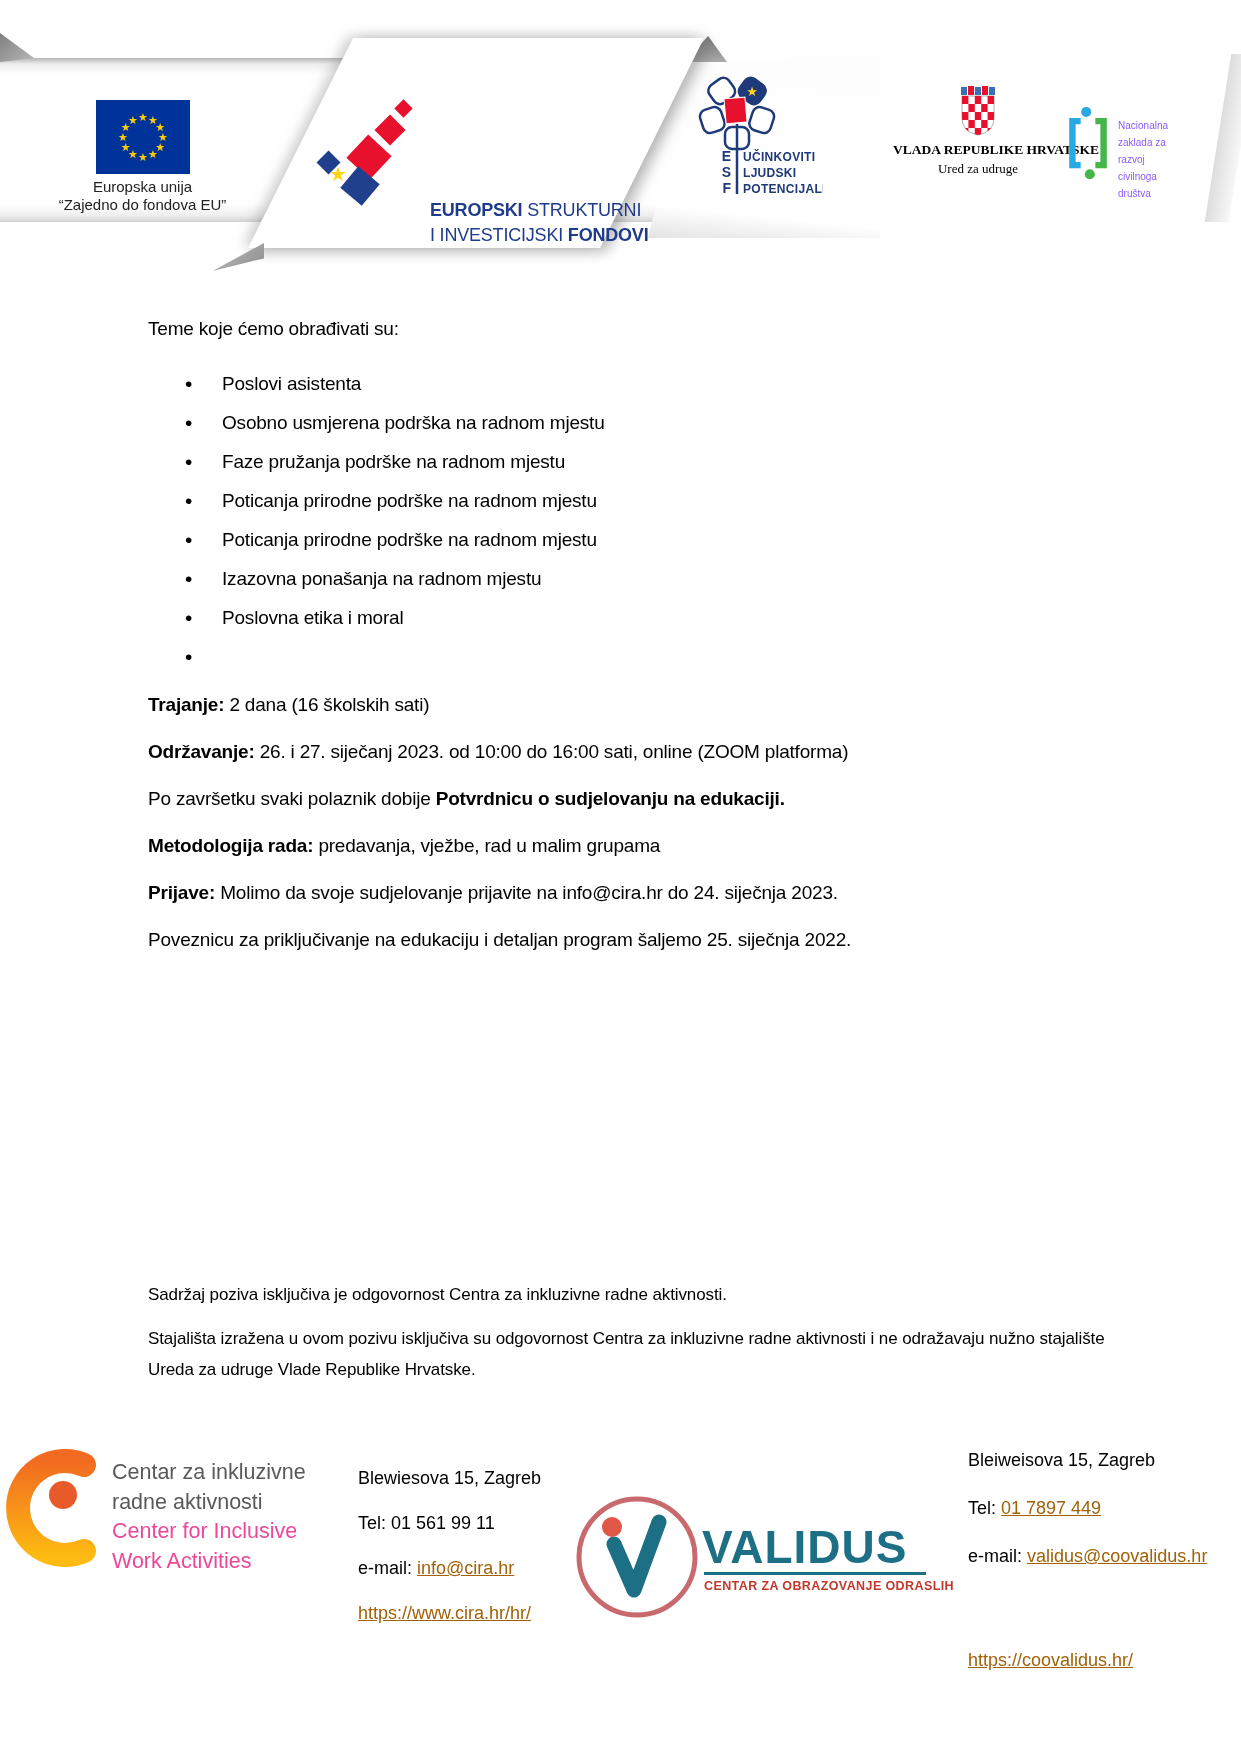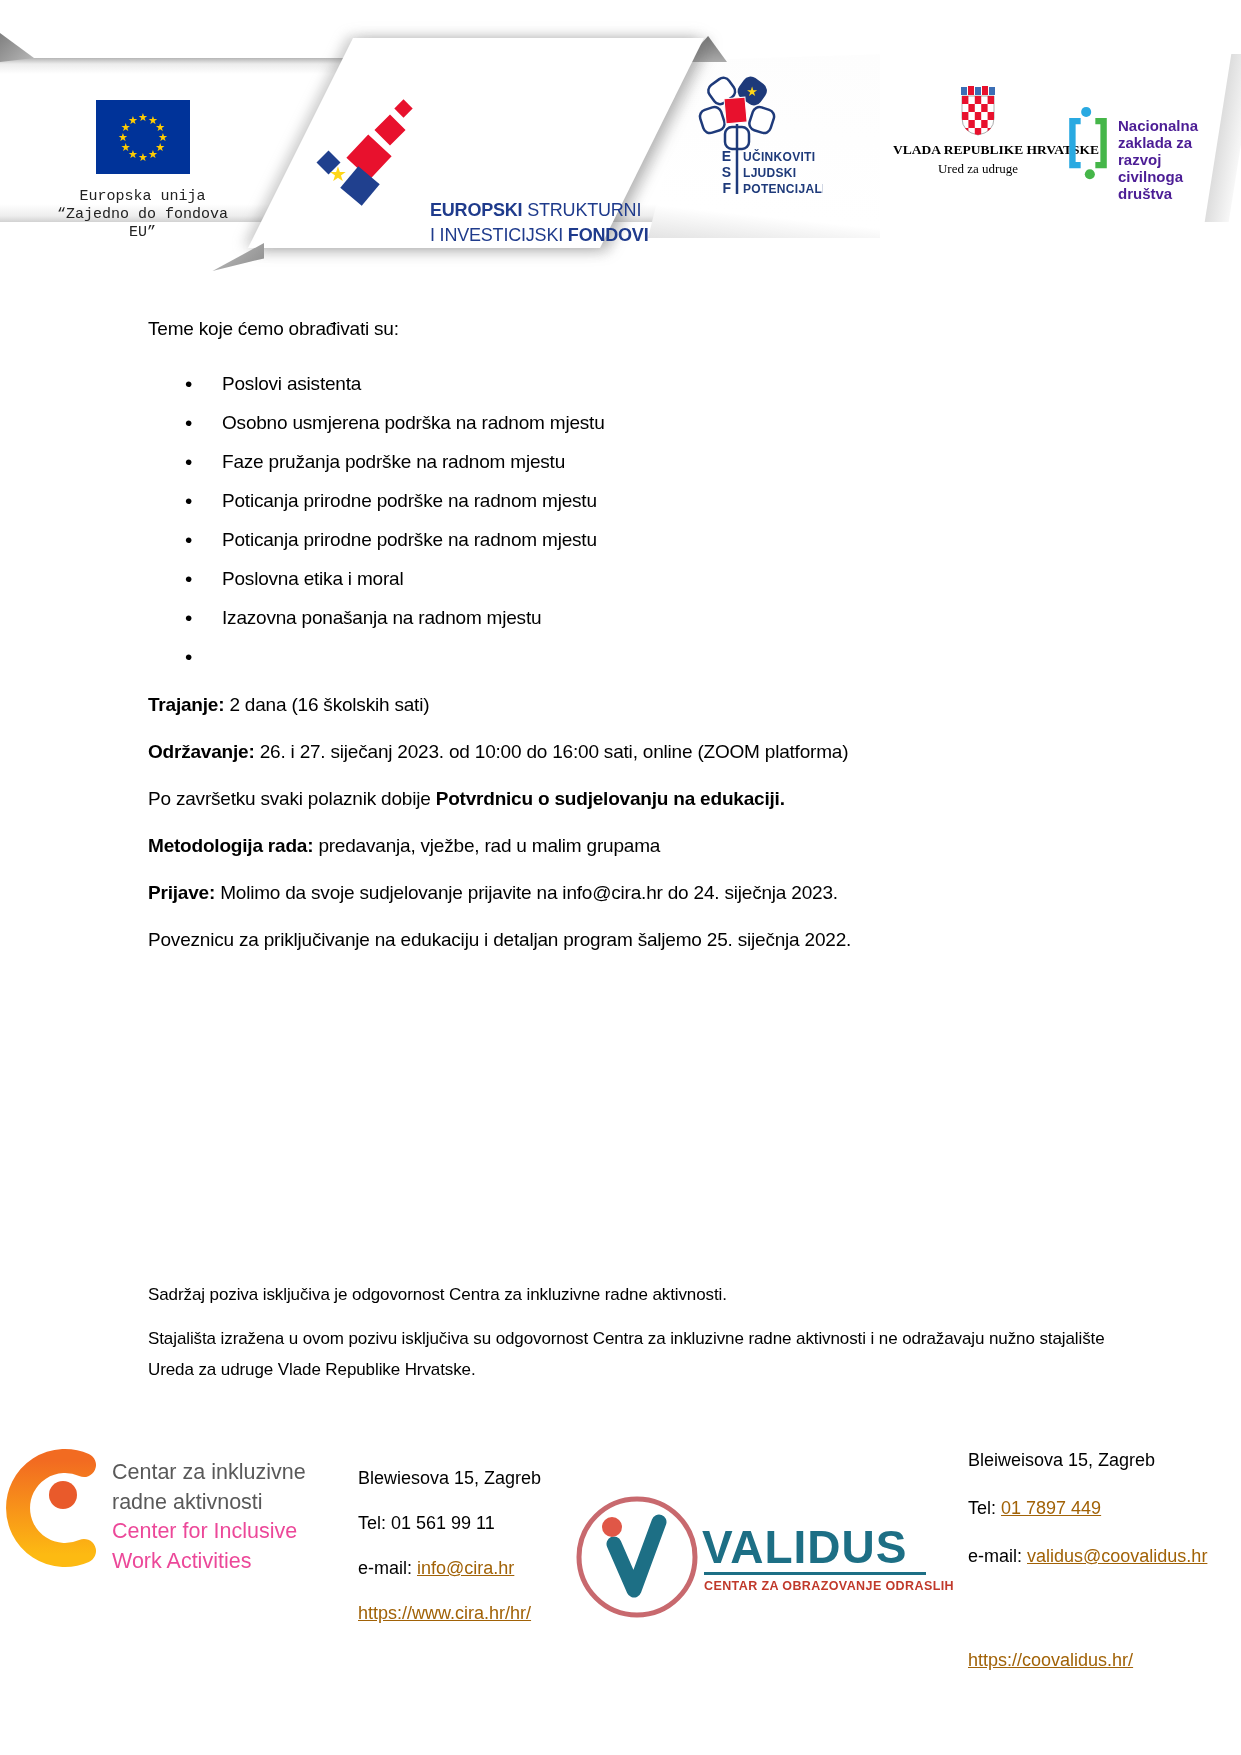--- a/index.html
+++ b/index.html
@@ -21,33 +21,33 @@
   .ribbon{width:100%;height:100%;
     background:linear-gradient(100deg,#efefef 0,#fff 10%,#fff 88%,#ebebeb 100%);
     clip-path:polygon(113px 4px,464px 4px,360px 214px,8px 214px);}
   .wedge-bl{position:absolute;left:208px;top:243px;width:56px;height:28px;
     background:linear-gradient(315deg,#8c8c8c,#c2c2c2);clip-path:polygon(100% 0,100% 55%,8% 100%);}
   .sliver-right{position:absolute;left:1218px;top:54px;width:24px;height:168px;
     transform:skewX(-9deg);background:linear-gradient(90deg,#d7d7d7,#f6f6f6);opacity:.85;}
 
   
   .eu-block{position:absolute;left:40px;top:100px;width:205px;text-align:center;}
-  .eu-block .caption{font-size:15px;color:#222;line-height:18px;margin-top:10px;font-family:Liberation Mono, monospace;}
+  .eu-block .caption{font-size:15px;color:#222;line-height:18px;}
   .esif{position:absolute;left:316px;top:96px;}
   .esif-text{position:absolute;left:430px;top:150px;color:#1F3B8C;font-size:18px;
     line-height:25px;letter-spacing:-.2px;white-space:nowrap;margin-top:48px;}
   .esif-text .b,.b{font-weight:700;}
   .esf{position:absolute;left:683px;top:64px;}
   .vlada{position:absolute;left:893px;top:84px;width:170px;text-align:center;
     font-family:"Liberation Serif",serif;}
   .vlada .l1{font-size:13.5px;font-weight:700;margin-top:6px;white-space:nowrap;}
   .vlada .l2{font-size:13px;margin-top:3px;}
   .zaklada{position:absolute;left:1066px;top:106px;}
-  .zaklada-text{position:absolute;left:1118px;top:117px;color:#4c1d95;font-size:15px;
-    font-weight:700;line-height:17px;white-space:nowrap;}
+  .zaklada-text{position:absolute;left:1118px;top:117px;color:#8b5cf6;font-size:10px;
+    font-weight:400;line-height:17px;white-space:nowrap;}
 
   
   .main{position:absolute;left:148px;top:318px;width:975px;font-size:19px;letter-spacing:-.2px;}
   .intro{margin:0 0 24px 0;}
   .topics{margin:0 0 18px 0;padding:0;list-style:none;}
   .topics li{height:39px;line-height:39px;padding-left:74px;position:relative;}
   .topics li::before{content:"\2022";position:absolute;left:37px;font-size:21px;}
   .para{margin:16px 0 26px 0;line-height:21px;}
   .disc{position:absolute;left:148px;width:975px;font-size:17px;letter-spacing:-.1px;line-height:31px;}
   .disc1{top:1262px;}
@@ -207,22 +207,22 @@
   </div>
 
   <div class="main">
     <p class="intro">Teme koje ćemo obrađivati su:</p>
     <ul class="topics">
       <li>Poslovi asistenta</li>
       <li>Osobno usmjerena podrška na radnom mjestu</li>
       <li>Faze pružanja podrške na radnom mjestu</li>
       <li>Poticanja prirodne podrške na radnom mjestu</li>
       <li>Poticanja prirodne podrške na radnom mjestu</li>
+      <li>Izazovna ponašanja na radnom mjestu</li>
       <li>Poslovna etika i moral</li>
-      <li>Izazovna ponašanja na radnom mjestu</li>
       <li></li>
     </ul>
     <p class="para"><span></span><span class="b">Trajanje:</span><span> 2 dana (16 školskih sati)</span></p>
     <p class="para"><span></span><span class="b">Održavanje:</span><span> 26. i 27. siječanj 2023. od 10:00 do 16:00 sati, online (ZOOM platforma)</span></p>
     <p class="para"><span>Po završetku svaki polaznik dobije </span><span class="b">Potvrdnicu o sudjelovanju na edukaciji.</span><span></span></p>
     <p class="para"><span></span><span class="b">Metodologija rada:</span><span> predavanja, vježbe, rad u malim grupama</span></p>
     <p class="para"><span></span><span class="b">Prijave:</span><span> Molimo da svoje sudjelovanje prijavite na info@cira.hr do 24. siječnja 2023.</span></p>
     <p class="para"><span>Poveznicu za priključivanje na edukaciju i detaljan program šaljemo 25. siječnja 2022.</span><span class="b"></span><span></span></p>
   </div>
 

